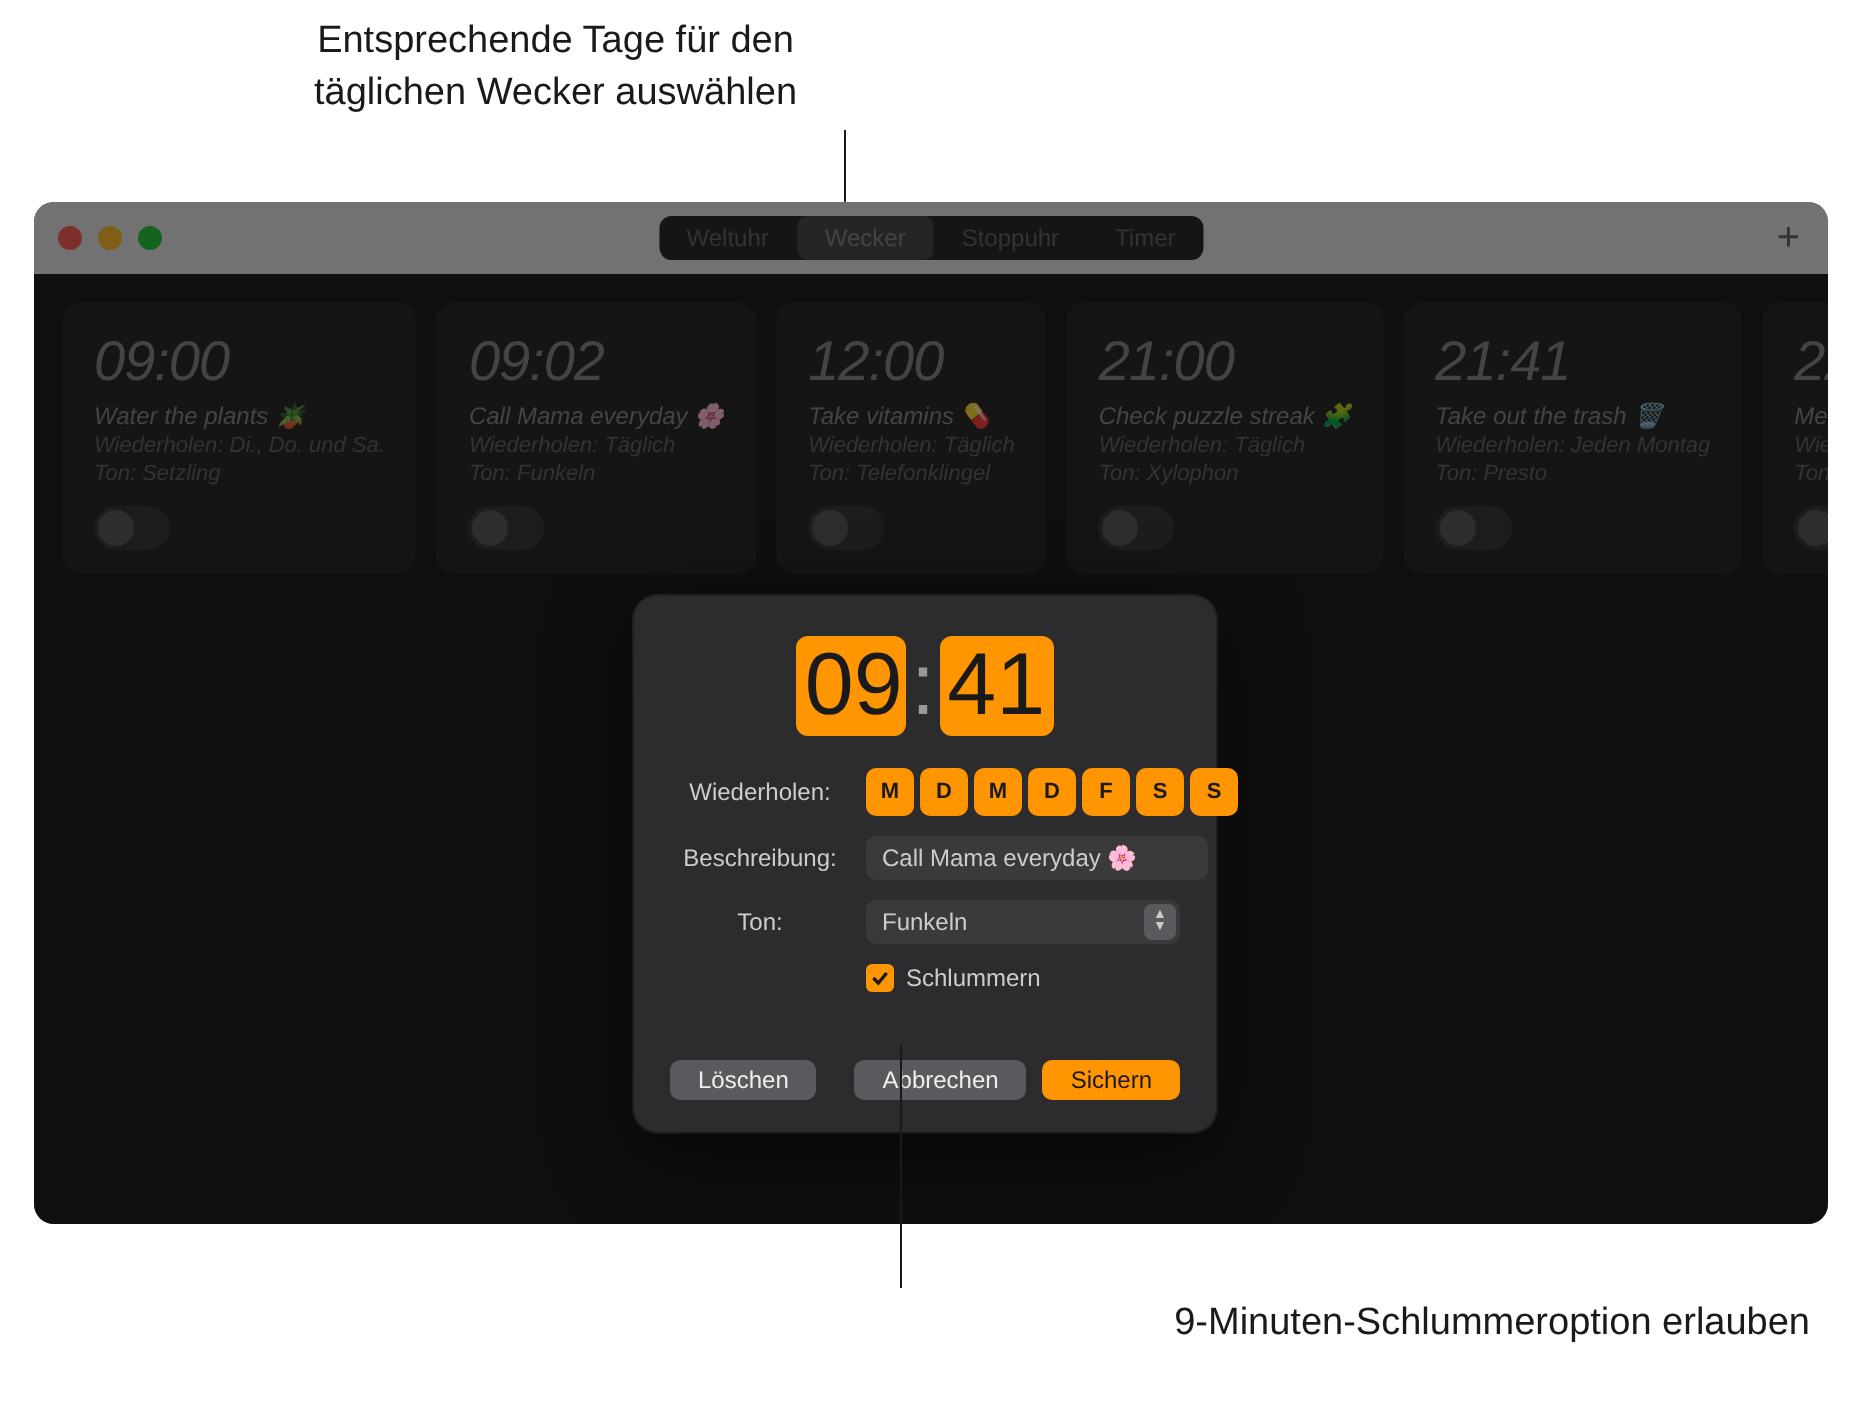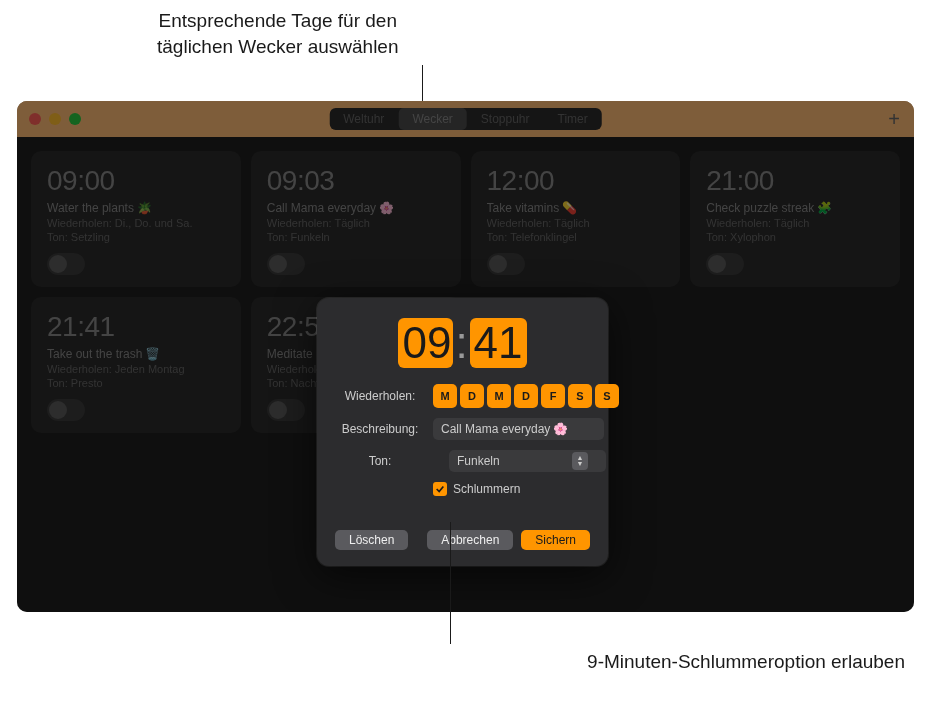--- a/index.html
+++ b/index.html
@@ -63,21 +63,21 @@
       left: 17px;
       width: 897px;
       height: 511px;
       background: #1e1e1e;
       border-radius: 10px;
       overflow: hidden;
       box-shadow: 0 0 0 1px rgba(255,255,255,0.08);
     }
     .titlebar {
       height: 36px;
-      background: #fdba74;
+      background: #e5e5e5;
       display: flex;
       align-items: center;
       padding: 0 12px;
       position: relative;
     }
     .traffic-lights {
       display: flex;
       gap: 8px;
     }
     .traffic-light {
@@ -114,23 +114,24 @@
       position: absolute;
       right: 14px;
       color: #666;
       font-size: 20px;
       font-weight: 300;
       cursor: pointer;
     }
     
     .alarms-grid {
       display: grid;
-      grid-template-columns: repeat(4, 1fr);
+      grid-template-columns: repeat(6, 1fr);
       gap: 10px;
       padding: 14px;
+      font-style: italic;
     }
     .alarm-card {
       background: #2a2a2a;
       border-radius: 10px;
       padding: 14px 16px 12px;
       min-height: 128px;
       position: relative;
     }
     .alarm-time {
       font-size: 28px;
@@ -262,21 +263,20 @@
     .select {
       width: 100%;
       background: #3a3a3c;
       border: none;
       border-radius: 5px;
       padding: 4px 22px 4px 8px;
       color: #ccc;
       font-size: 12px;
       height: 22px;
       line-height: 14px;
-      margin-left: 16px;
     }
     .select-arrows {
       position: absolute;
       right: 2px;
       top: 2px;
       width: 16px;
       height: 18px;
       background: #5a5a5e;
       border-radius: 4px;
       display: flex;
@@ -367,21 +367,21 @@
 
   <div class="alarms-grid">
     <div class="alarm-card">
       <div class="alarm-time">09:00</div>
       <div class="alarm-label">Water the plants 🪴</div>
       <div class="alarm-info">Wiederholen: Di., Do. und Sa.</div>
       <div class="alarm-info">Ton: Setzling</div>
       <div class="toggle"></div>
     </div>
     <div class="alarm-card">
-      <div class="alarm-time">09:03</div>
+      <div class="alarm-time">09:02</div>
       <div class="alarm-label">Call Mama everyday 🌸</div>
       <div class="alarm-info">Wiederholen: Täglich</div>
       <div class="alarm-info">Ton: Funkeln</div>
       <div class="toggle"></div>
     </div>
     <div class="alarm-card">
       <div class="alarm-time">12:00</div>
       <div class="alarm-label">Take vitamins 💊</div>
       <div class="alarm-info">Wiederholen: Täglich</div>
       <div class="alarm-info">Ton: Telefonklingel</div>

